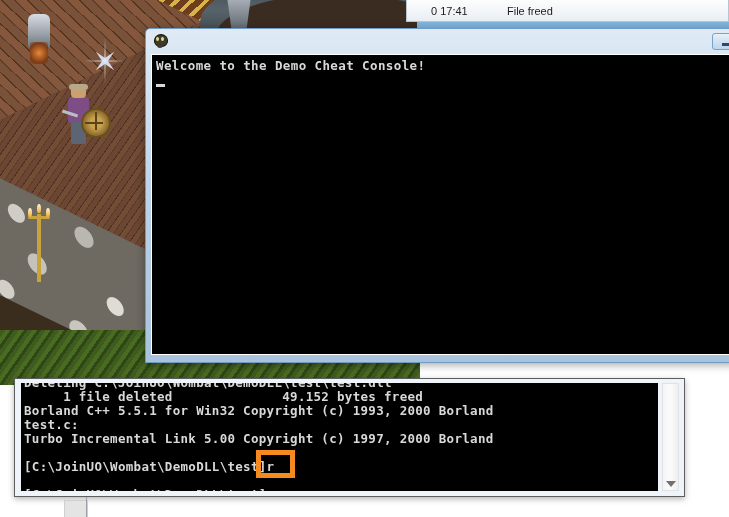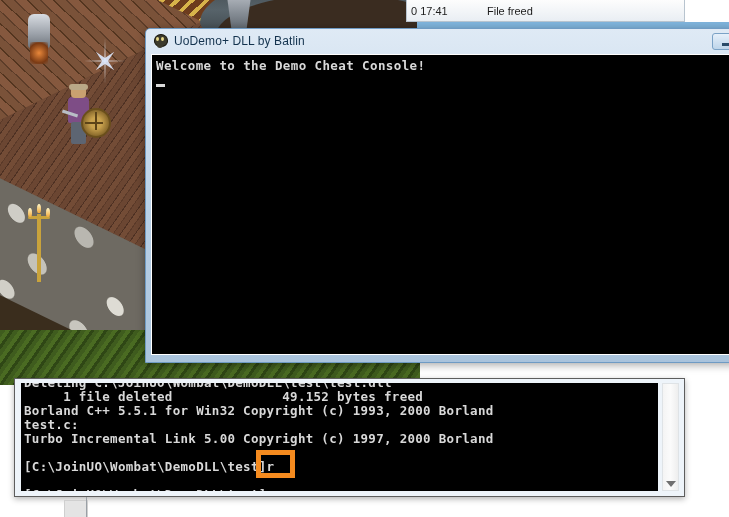--- a/index.html
+++ b/index.html
@@ -146,24 +146,24 @@
     background:repeating-linear-gradient(-55deg,#754c34 0 5px,#563620 5px 6px,#7f5439 6px 11px);
     transform:skewY(26deg);
   }
   .chest{
     position:absolute;left:252px;top:274px;width:52px;height:26px;
     background:linear-gradient(#8a5a34,#5c3a1e);border:1px solid #3f2712;transform:skewY(26deg);
   }
 
   
   #explorer-strip{
-    position:absolute;left:406px;top:0;width:279px;height:22px;
+    position:absolute;left:406px;top:0;width:323px;height:22px;
     background:linear-gradient(#fdfdfd,#e9eef3);
     border:1px solid #b8c4cf;border-top:none;box-sizing:border-box;
-    display:flex;align-items:center;font-size:11px;color:#1c1c1c;
+    display:flex;align-items:center;font-size:11px;color:#1c1c1c;padding-left:20px;
   }
   #explorer-strip .col-date{padding-left:4px;width:70px;}
   #explorer-strip .col-type{padding-left:6px;}
 
   
   .aero-band{
     position:absolute;left:417px;top:22px;width:312px;height:8px;
     background:#7fb4dc;
   }
 
@@ -329,21 +329,20 @@
   <div class="aero-band"></div>
 
   <div id="demo-window">
     <div id="demo-titlebar">
       <span id="demo-icon">
         <span class="skull"></span>
         <span class="eye l"></span>
         <span class="eye r"></span>
         <span class="jaw"></span>
       </span>
-      <span id="demo-title">UoDemo+ DLL by Batlin</span>
       <span id="demo-minimize" title="Minimize">
         <span class="bar"></span>
       </span>
     </div>
     <div id="demo-body">
       <div class="term" id="demo-text">Welcome to the Demo Cheat Console!</div>
       <div id="demo-caret"></div>
     </div>
   </div>
 

